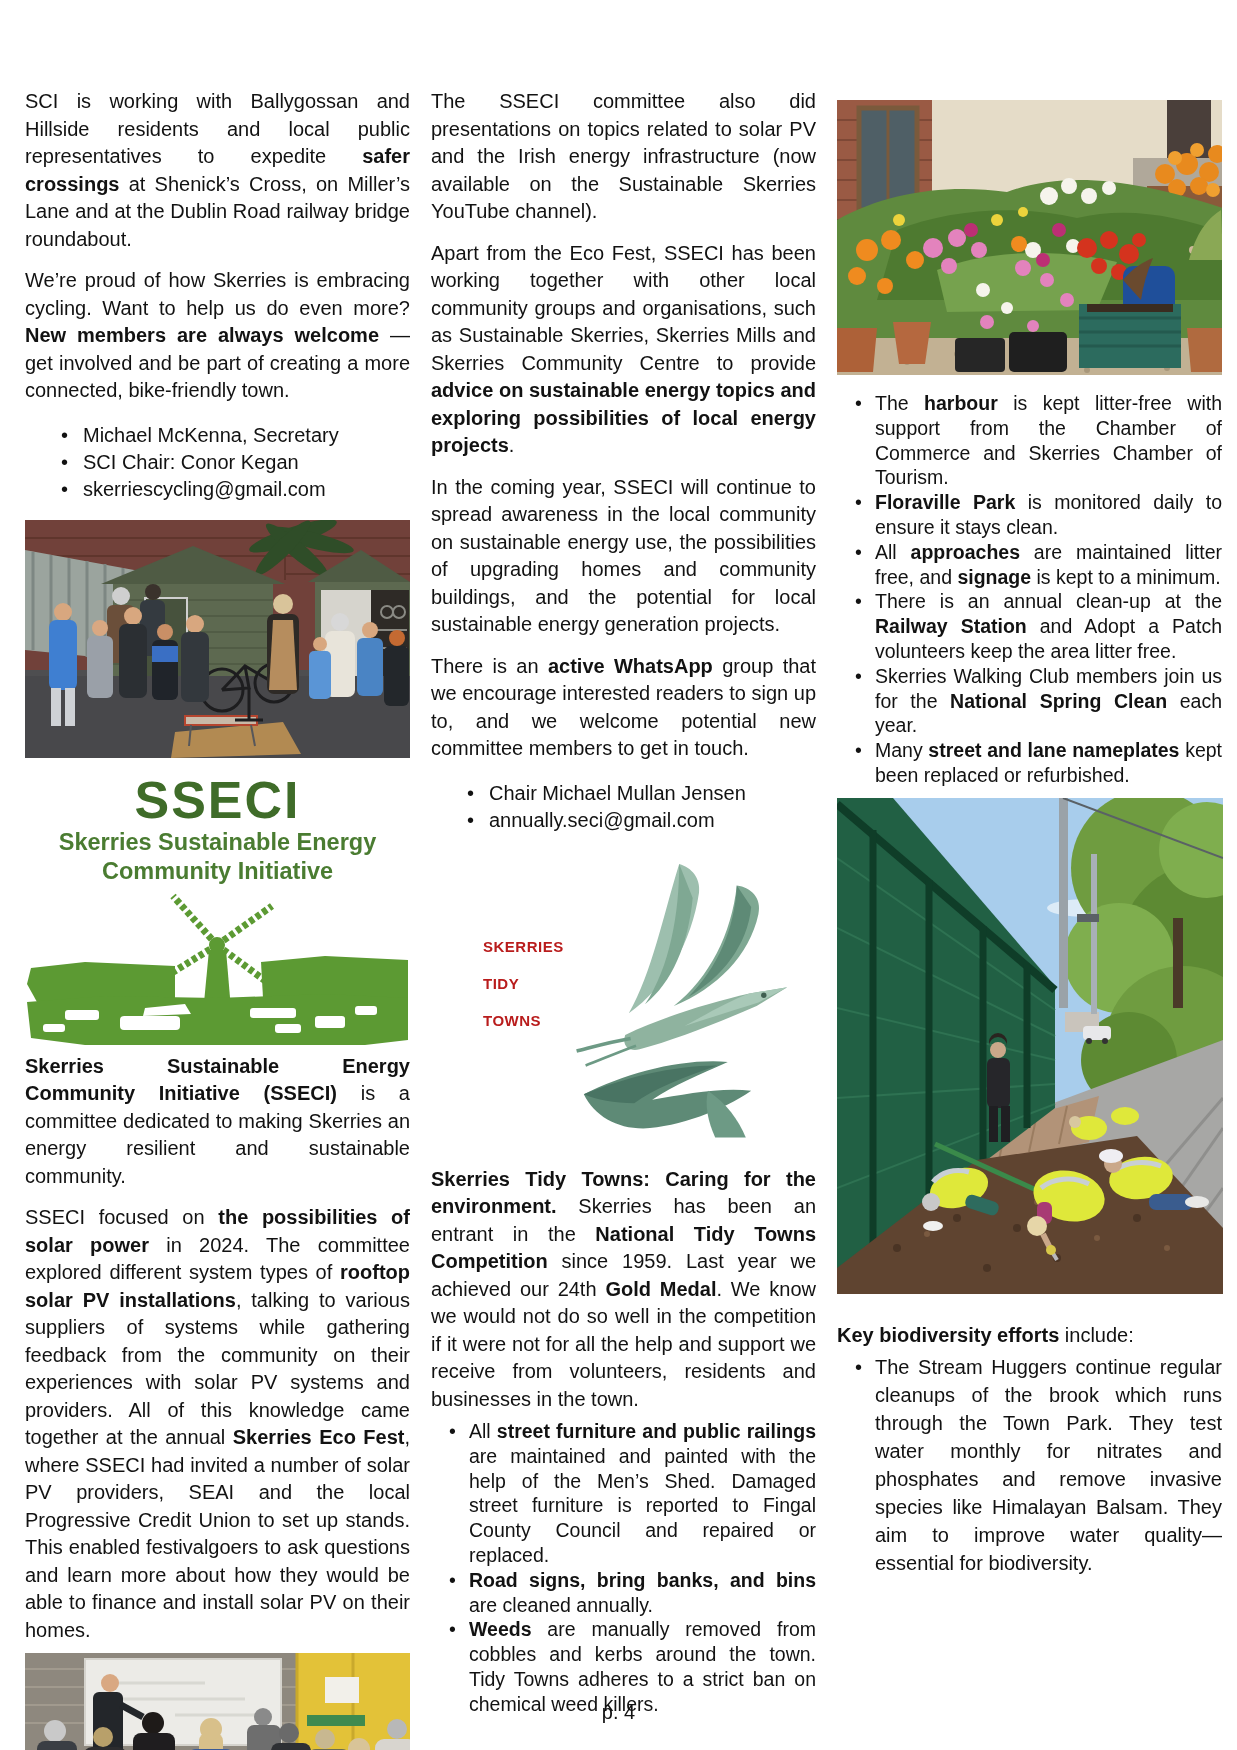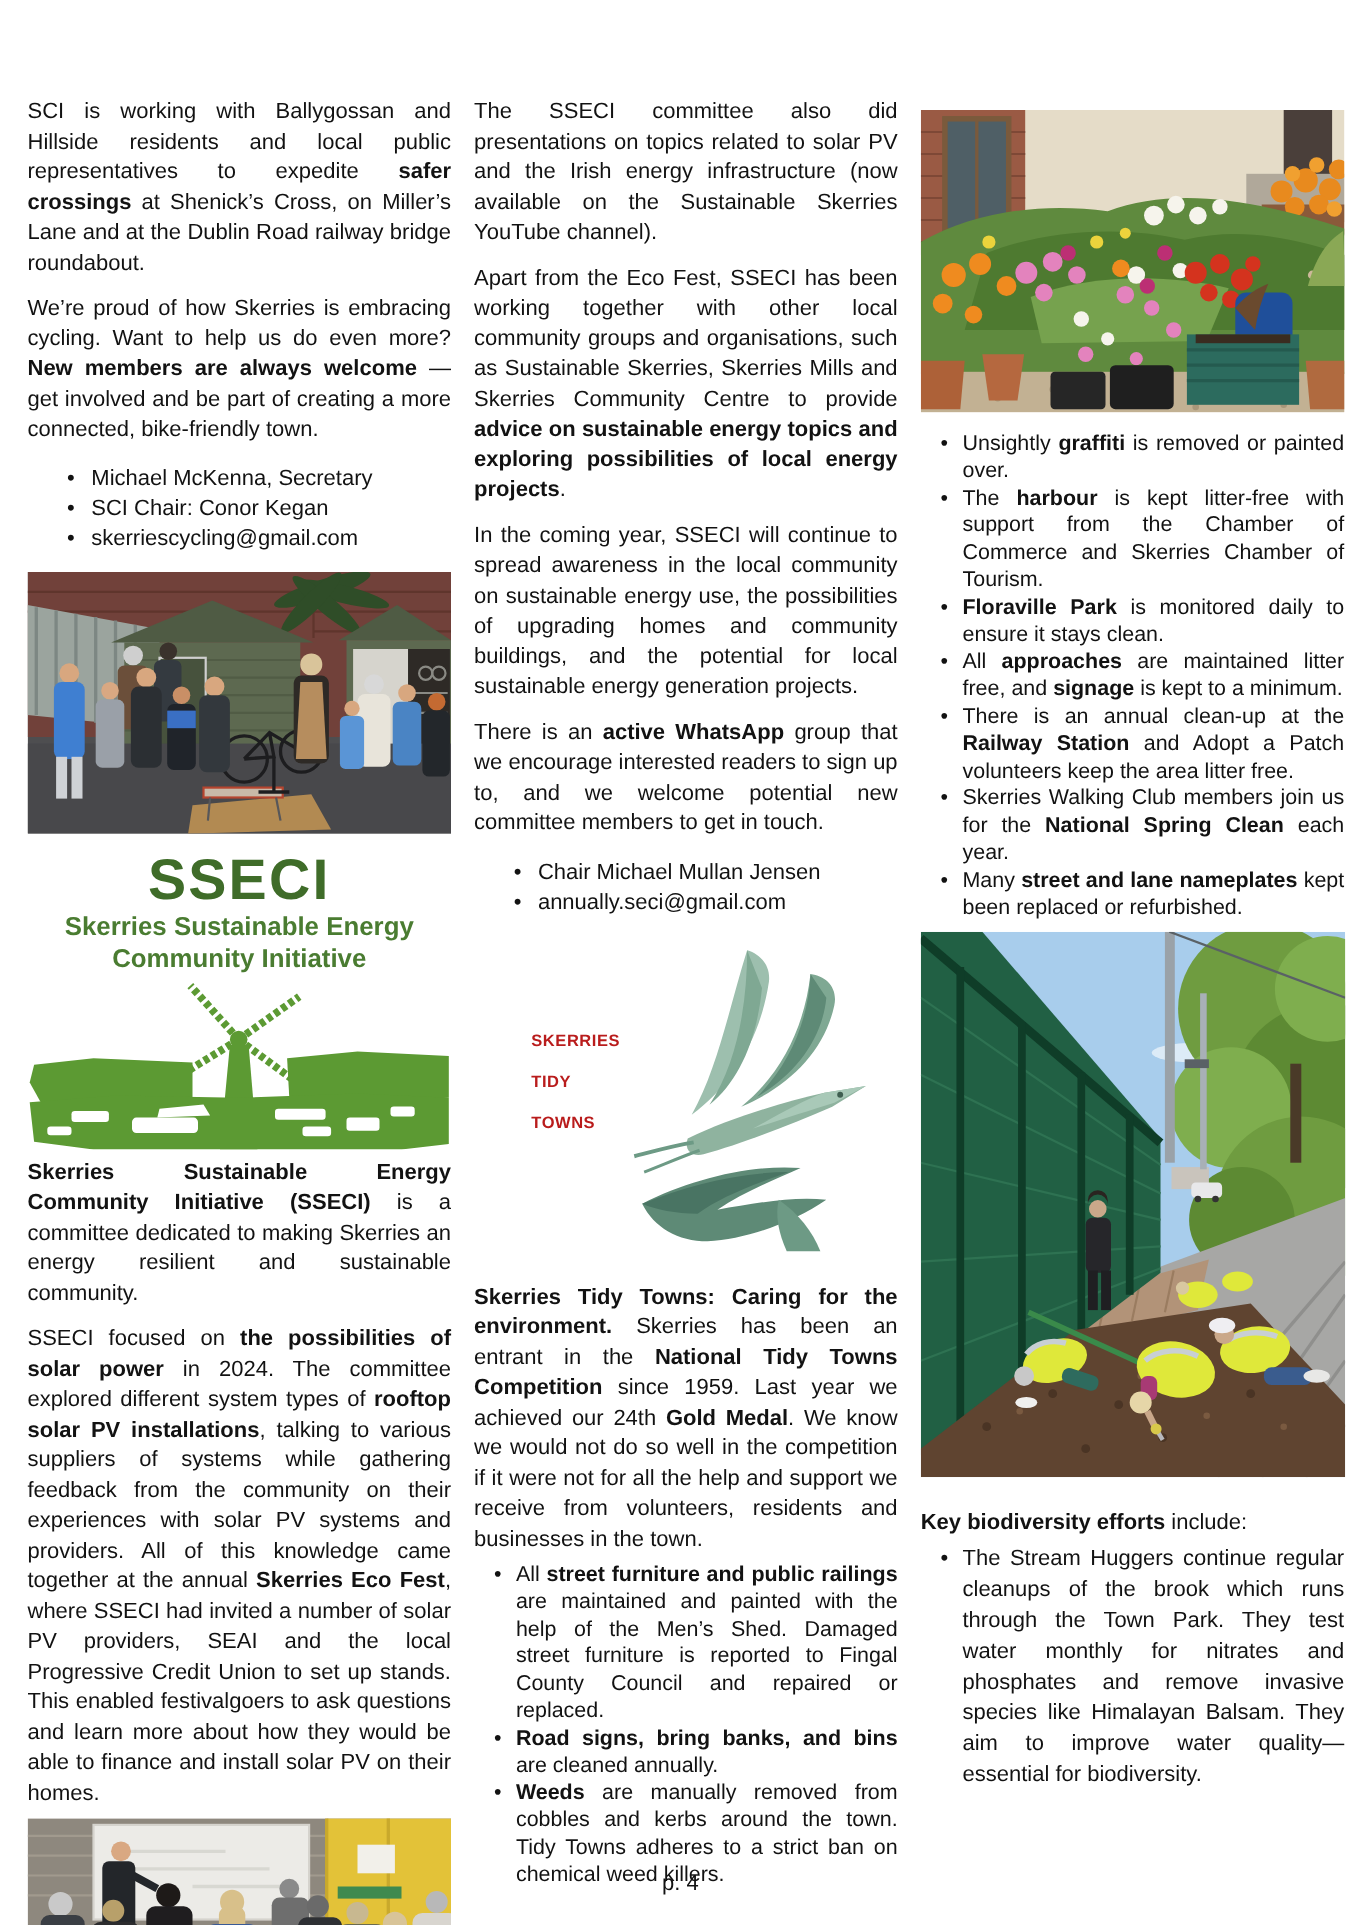--- a/index.html
+++ b/index.html
@@ -395,21 +395,20 @@
         <g fill="#cdb89a">
             <circle cx="356" cy="150" r="4"></circle>
             <circle cx="368" cy="140" r="4"></circle>
             <circle cx="378" cy="156" r="4"></circle>
           </g>
         <path d="M352,160 C360,130 372,118 384,110 L386,160 Z" fill="#8aa855"></path>
       </svg>
     </div>
 
     <ul class="tight" style="margin-top:16px;">
-      <li><span>Unsightly </span><b>graffiti</b><span> is removed or painted over.</span></li>
       <li><span>The </span><b>harbour</b><span> is kept litter-free with support from the Chamber of Commerce and Skerries Chamber of Tourism.</span></li>
       <li><b>Floraville Park</b><span> is monitored daily to ensure it stays clean.</span></li>
       <li><span>All </span><b>approaches</b><span> are maintained litter free, and </span><b>signage</b><span> is kept to a minimum.</span></li>
       <li><span>There is an annual clean-up at the </span><b>Railway Station</b><span> and Adopt a Patch volunteers keep the area litter free.</span></li>
       <li><span>Skerries Walking Club members join us for the </span><b>National Spring Clean</b><span> each year.</span></li>
       <li><span>Many </span><b>street and lane nameplates</b><span> kept been replaced or refurbished.</span></li>
     </ul>
 
     <div class="photo" style="margin-top:10px;width:386px;">
       <svg viewBox="0 0 386 496" width="386" height="496">

